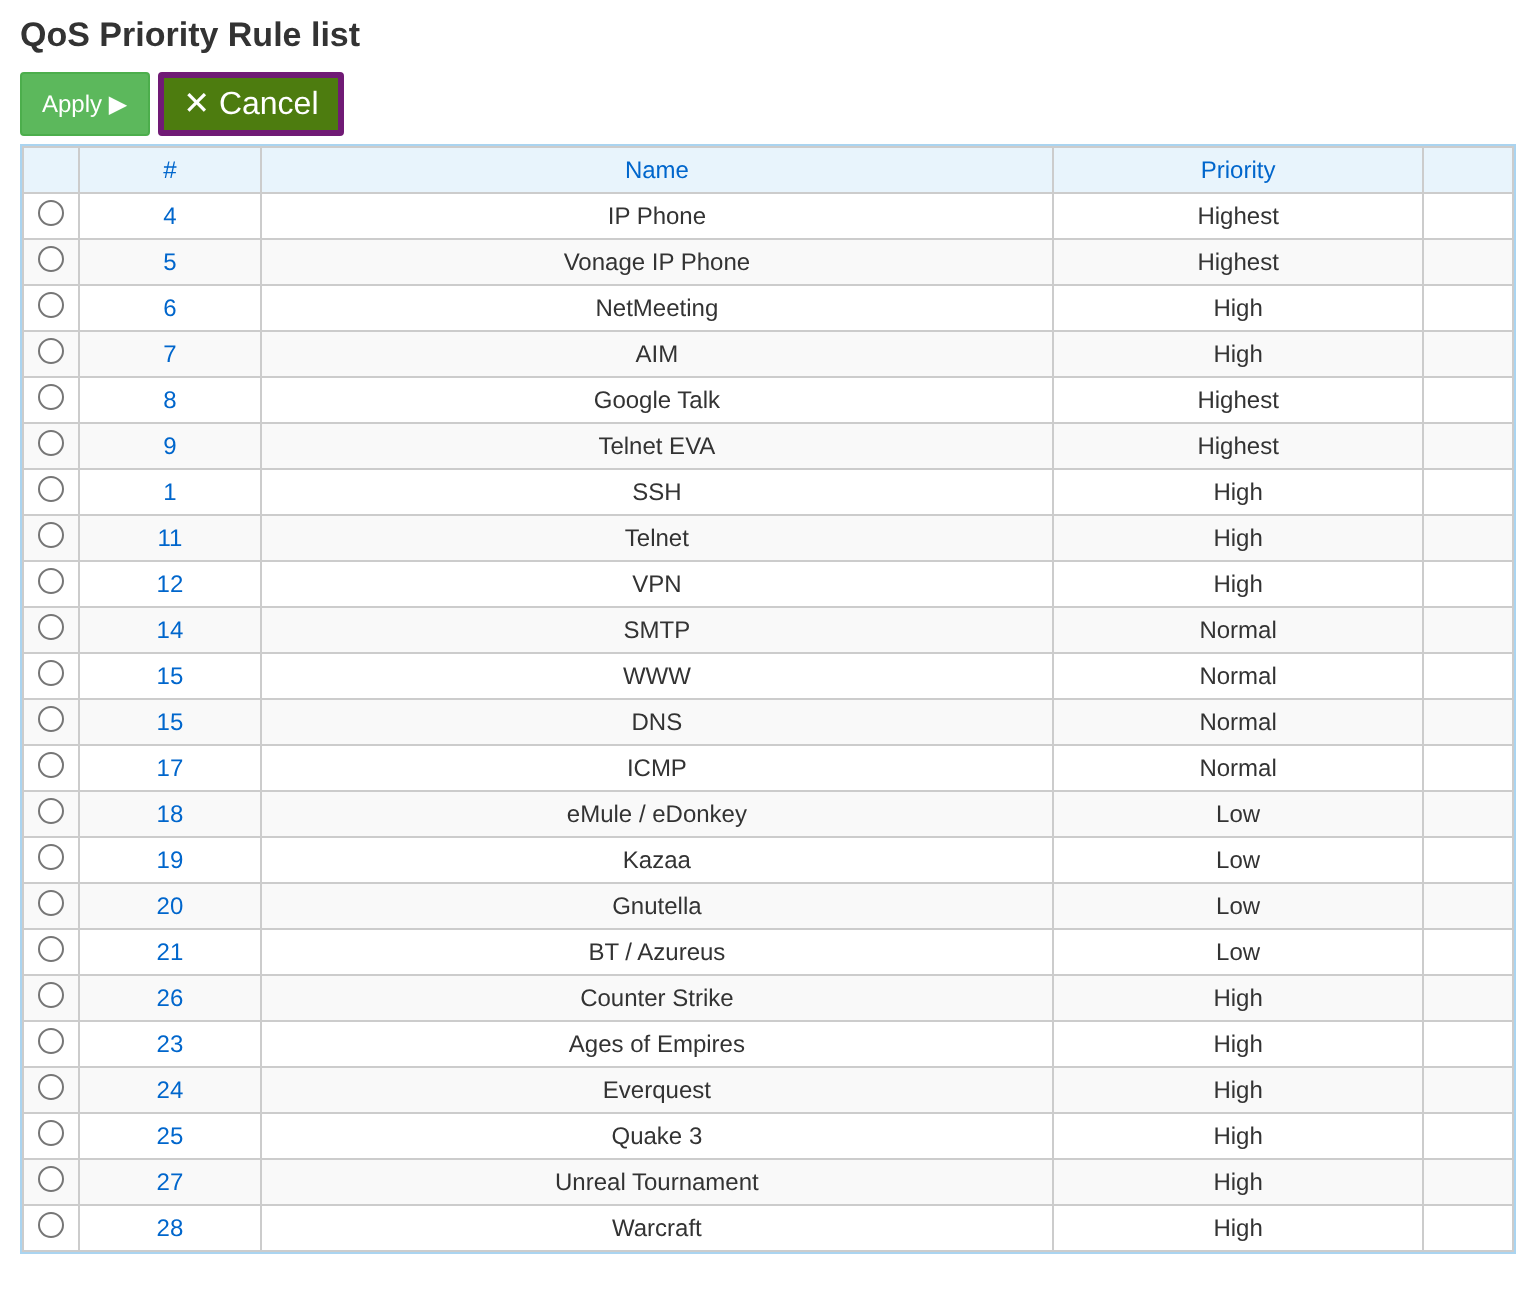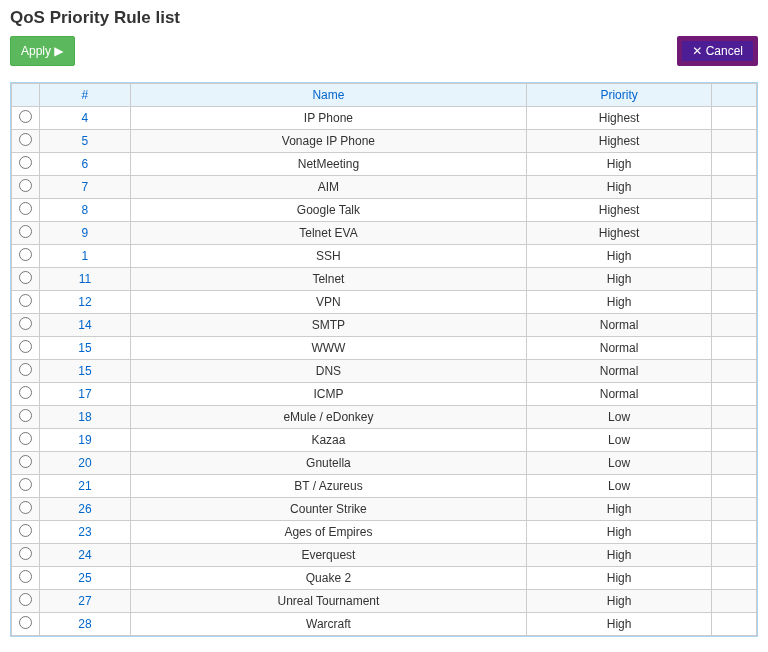--- a/index.html
+++ b/index.html
@@ -15,40 +15,40 @@
       min-height: 652px;
     }
     .page-title {
       font-size: 17px;
       font-weight: bold;
       color: #333;
       margin-bottom: 8px;
     }
     .top-actions {
       display: flex;
-      justify-content: space-between;
-      gap: 16px;
-      margin-bottom: 16px;
+      justify-content: flex-start;
+      gap: 4px;
+      margin-bottom: 4px;
     }
     .btn-apply {
       background: #5cb85c;
       color: #fff;
       border: 1px solid #4cae4c;
       padding: 3px 10px;
       cursor: pointer;
       font-size: 12px;
       border-radius: 2px;
     }
     .btn-cancel {
-      background: #4c1d95;
+      background: #4d7c0f;
       color: #fff;
-      border: 5px solid #701a75;
+      border: 3px solid #701a75;
       padding: 3px 10px;
       cursor: pointer;
-      font-size: 12px;
+      font-size: 16px;
       border-radius: 2px;
     }
     table {
       width: 100%;
       border-collapse: collapse;
       border: 1px solid #ccc;
     }
     thead tr {
       background: #e8f4fc;
     }
@@ -243,21 +243,21 @@
           <tr>
             <td class="radio-cell"><input type="radio" name="rule-select" style=""></td>
             <td class="rule-id">24</td>
             <td>Everquest</td>
             <td>High</td>
             <td></td>
           </tr>
           <tr>
             <td class="radio-cell"><input type="radio" name="rule-select" style=""></td>
             <td class="rule-id">25</td>
-            <td>Quake 2</td>
+            <td>Quake 3</td>
             <td>High</td>
             <td></td>
           </tr>
           <tr>
             <td class="radio-cell"><input type="radio" name="rule-select" style=""></td>
             <td class="rule-id">27</td>
             <td>Unreal Tournament</td>
             <td>High</td>
             <td></td>
           </tr>

